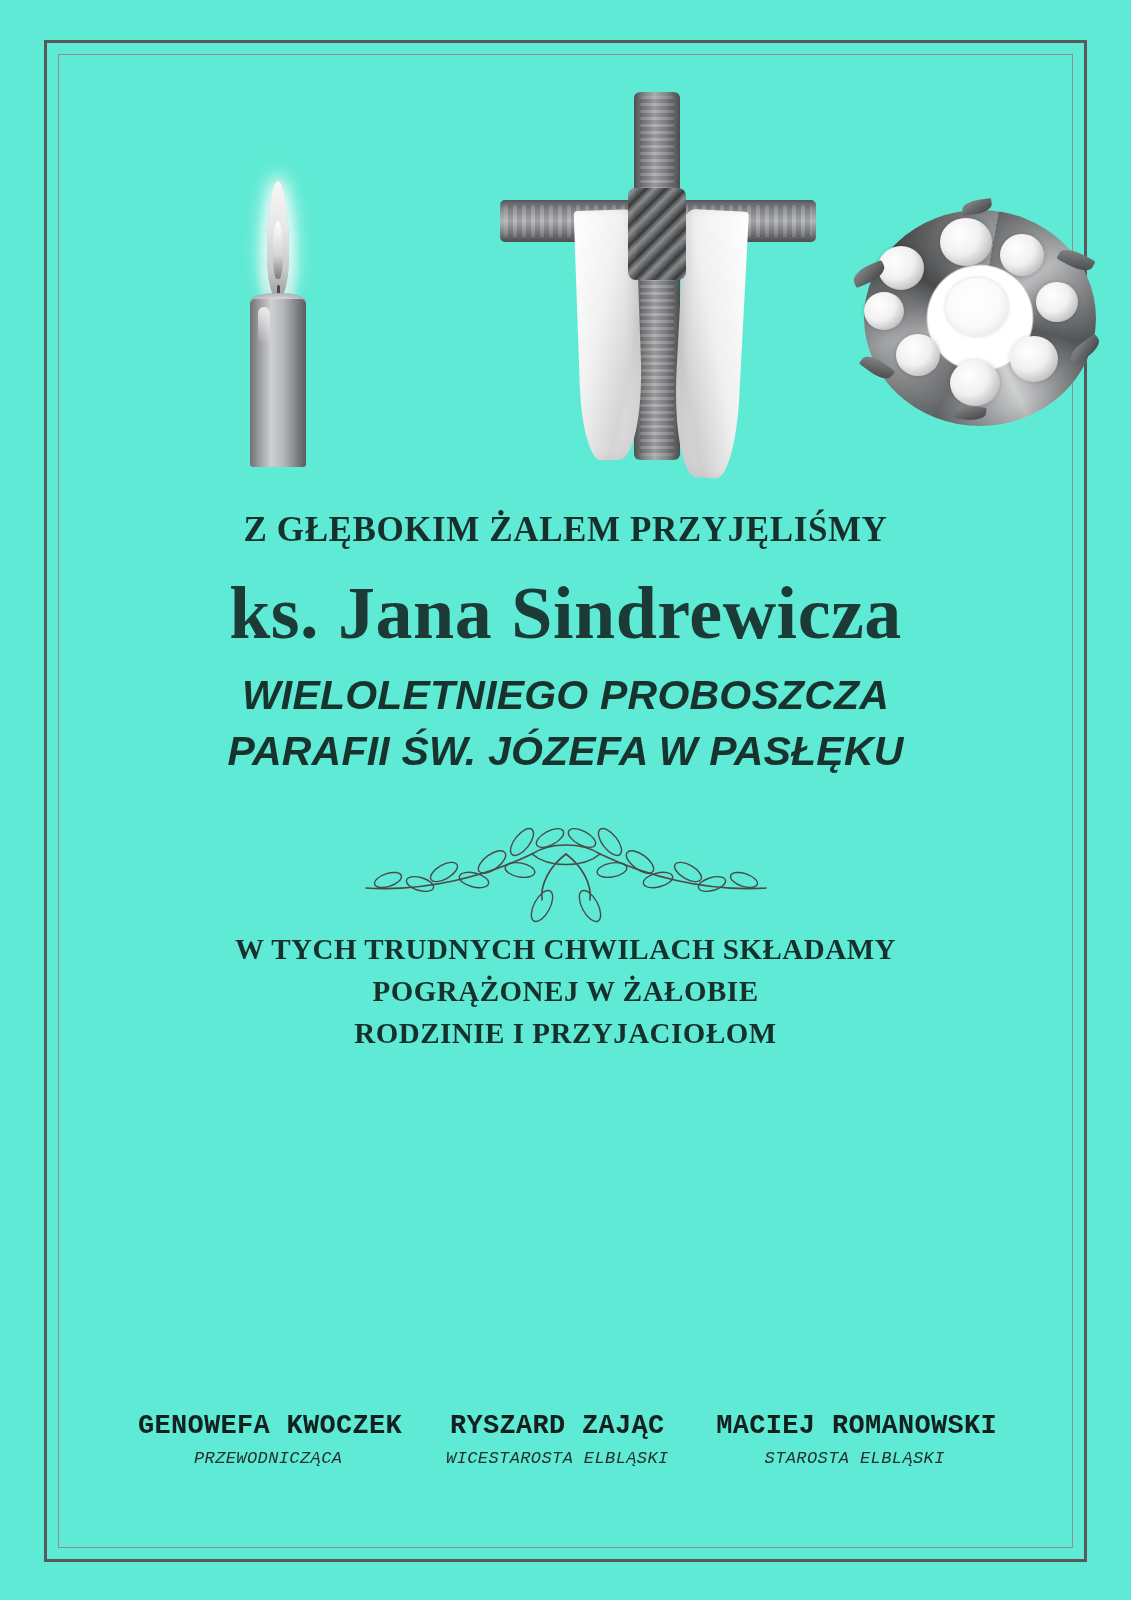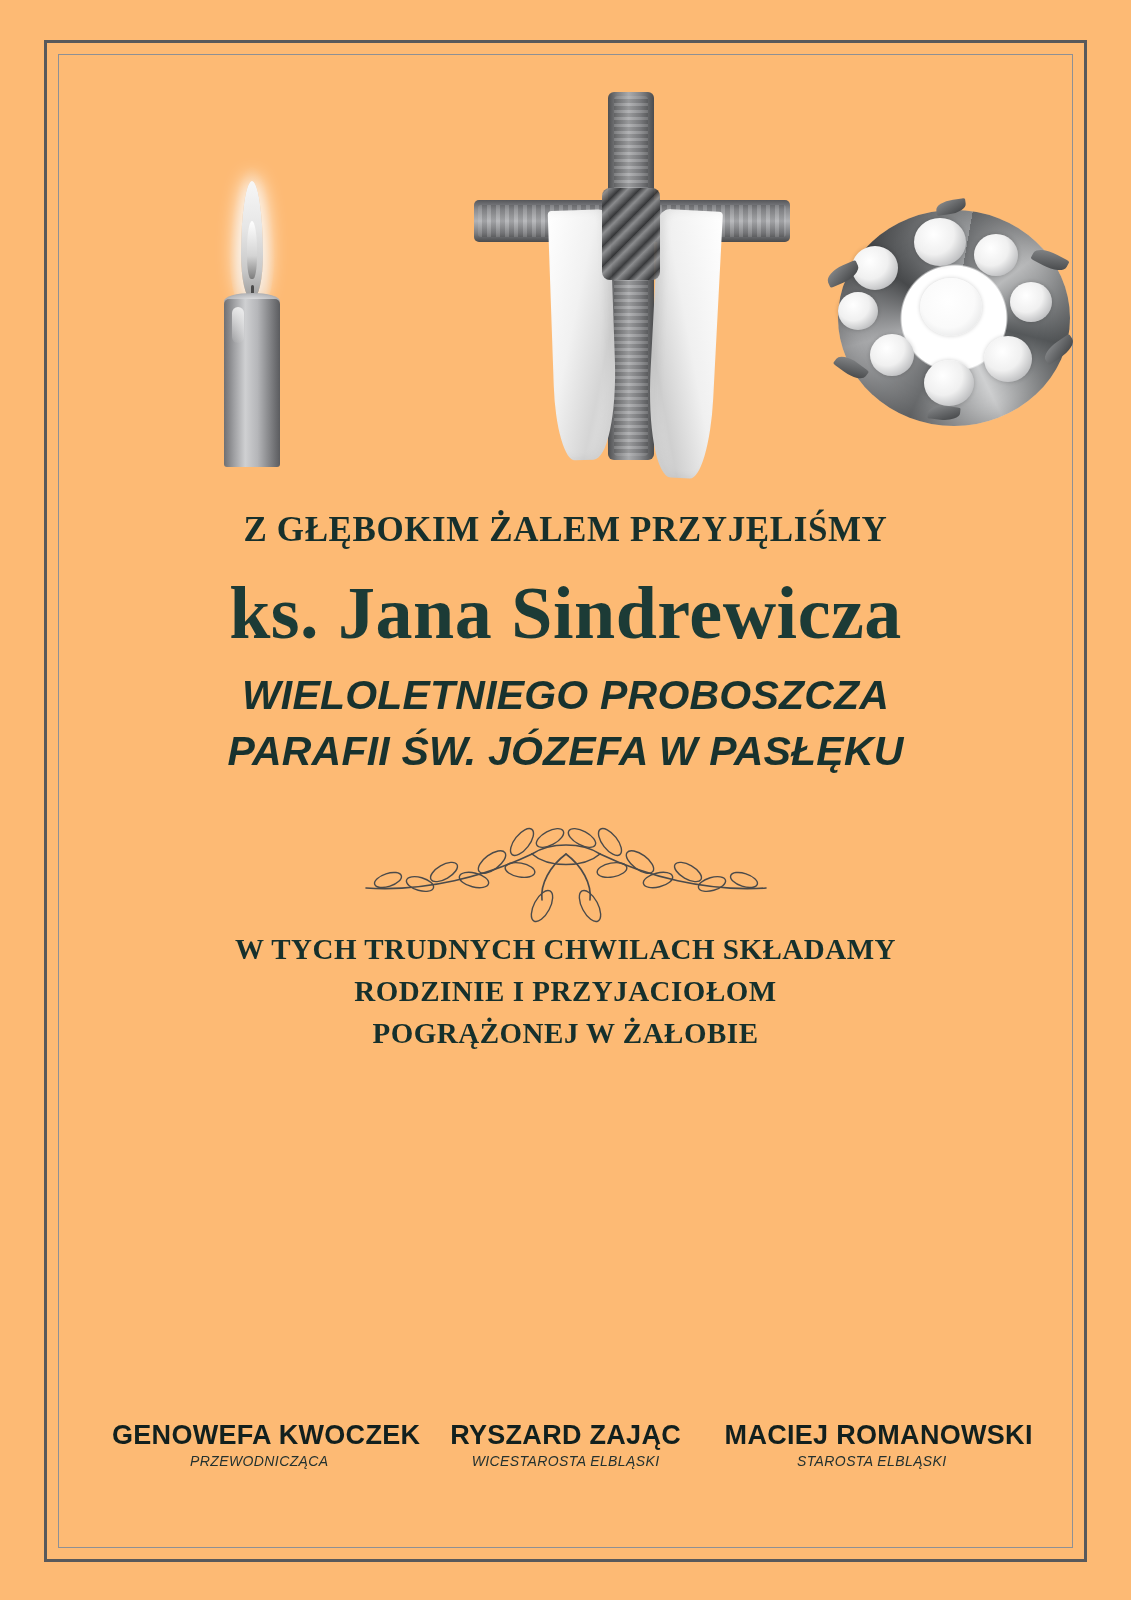--- a/index.html
+++ b/index.html
@@ -12,23 +12,23 @@
     height: 1600px;
     font-family: "Liberation Serif", serif;
     color: #1d1d1d;
     overflow: hidden;
   }
 
   .page {
     position: relative;
     width: 1131px;
     height: 1600px;
-    background: #fdba74;
+    background: #5eead4;
     box-sizing: border-box;
-    padding: 44px 42px;
+    padding: 44px 68px;
   }
 
   
   .frame-outer {
     position: absolute;
     left: 44px;
     top: 40px;
     right: 44px;
     bottom: 38px;
     border: 3px solid #58595b;
@@ -300,32 +300,32 @@
     justify-content: center;
     gap: 34px;
     padding: 0 70px;
     box-sizing: border-box;
   }
   .sig {
     text-align: center;
     min-width: 250px;
   }
   .sig-name {
-    font-family: Liberation Sans, sans-serif;
+    font-family: Liberation Mono, monospace;
     font-weight: bold;
     font-size: 27px;
     letter-spacing: 0.3px;
     color: #12201e;
     white-space: nowrap;
   }
   .sig-title {
-    margin-top: 1px;
-    font-family: Liberation Sans, sans-serif;
+    margin-top: 7px;
+    font-family: Liberation Mono, monospace;
     font-style: italic;
-    font-size: 14px;
+    font-size: 17px;
     line-height: 1.3;
     color: #23312f;
     letter-spacing: 0.4px;
   }
 </style>
 </head>
 <body>
 
 <div class="page">
 
@@ -411,22 +411,22 @@
         <ellipse cx="352" cy="58" rx="15" ry="7" transform="rotate(30 352 58)"></ellipse>
         <ellipse cx="376" cy="70" rx="14" ry="6.5" transform="rotate(-16 376 70)"></ellipse>
         <ellipse cx="408" cy="66" rx="14" ry="6.5" transform="rotate(18 408 66)"></ellipse>
         <ellipse cx="206" cy="92" rx="17" ry="8" transform="rotate(-62 206 92)"></ellipse>
         <ellipse cx="254" cy="92" rx="17" ry="8" transform="rotate(62 254 92)"></ellipse>
       </g>
     </svg>
 
     <div class="condolence">
       <div>W TYCH TRUDNYCH CHWILACH SKŁADAMY</div>
+      <div>POGRĄŻONEJ W ŻAŁOBIE</div>
       <div>RODZINIE I PRZYJACIOŁOM</div>
-      <div>POGRĄŻONEJ W ŻAŁOBIE</div>
     </div>
 
     <div class="signatures">
       <div class="sig">
         <div class="sig-name">GENOWEFA KWOCZEK</div>
         <div class="sig-title">
           <div>PRZEWODNICZĄCA</div>
         </div>
       </div>
       <div class="sig">

